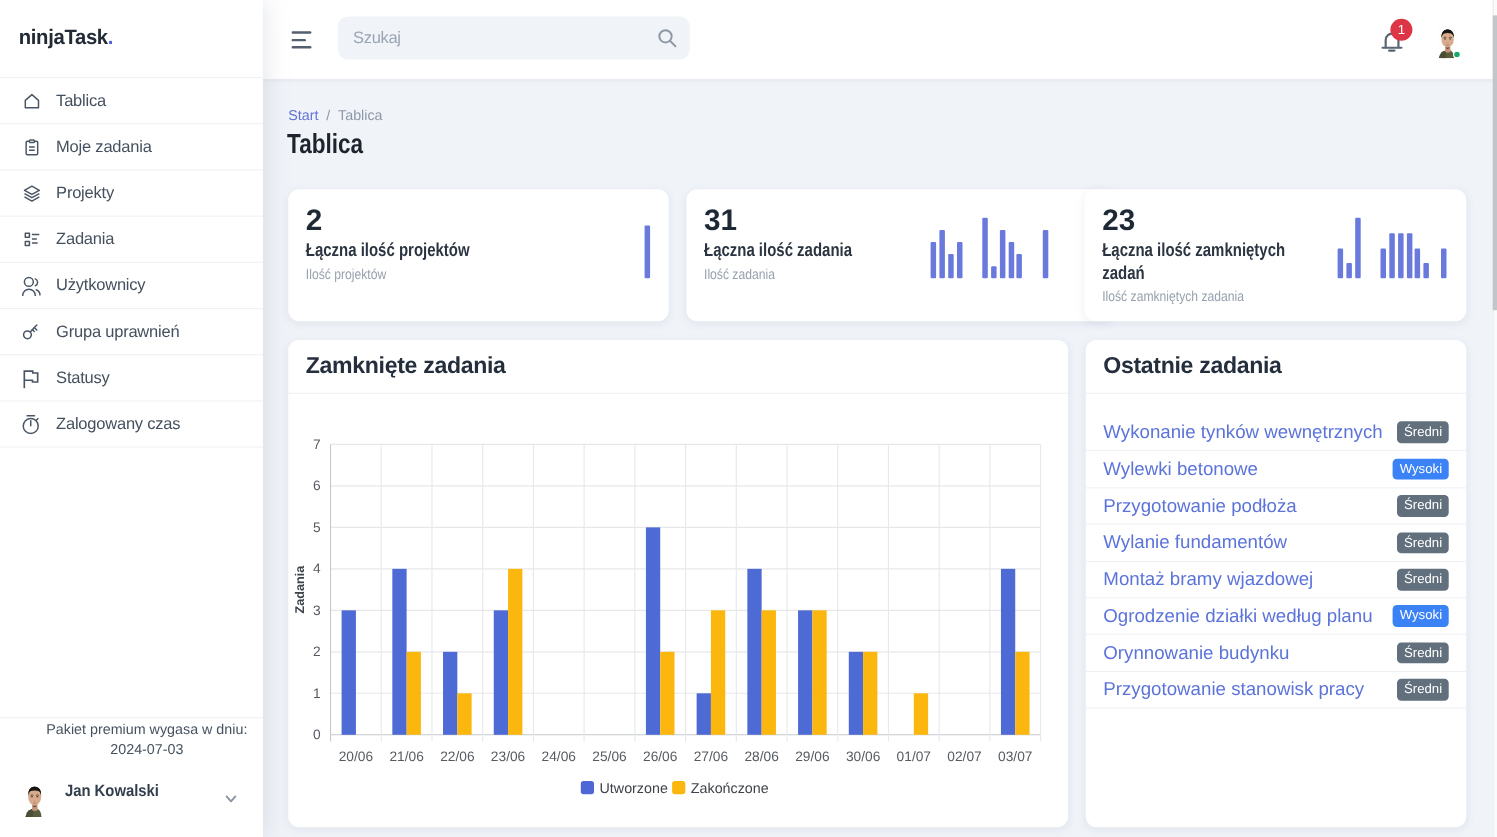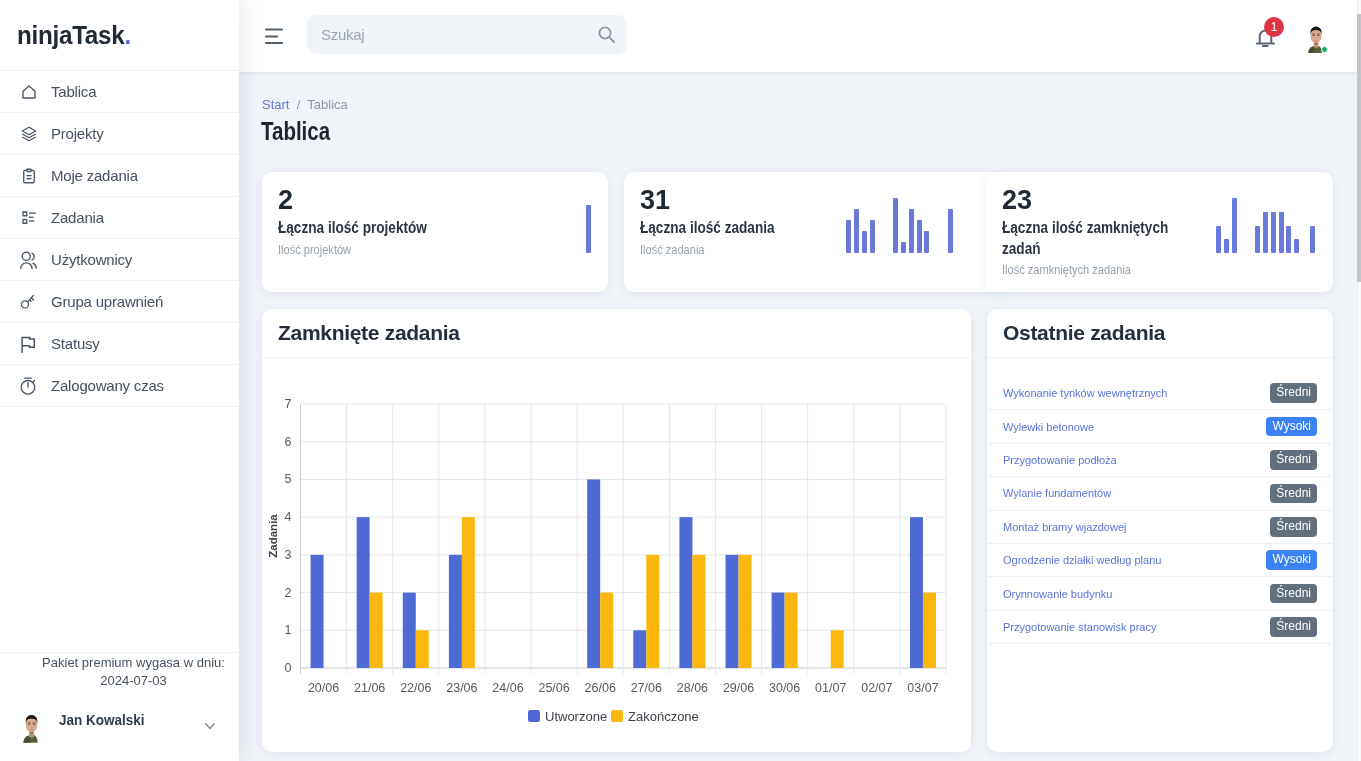--- a/index.html
+++ b/index.html
@@ -4,21 +4,21 @@
 <title>Tablica</title>
 <style>
 * { margin:0; padding:0; box-sizing:border-box; }
 html,body { width:1361px; height:761px; overflow:hidden; }
 body { font-family:"Liberation Sans", sans-serif; background:#f0f3f8; position:relative; }
 
 
 #sidebar { position:absolute; left:0; top:0; width:239px; height:761px; background:#fff;
   box-shadow:0 0 22px rgba(140,152,170,0.28); z-index:30; }
 #logo { height:70px; display:flex; align-items:center; padding-left:17px;
-  font-size:25px; font-weight:700; color:#222a36; letter-spacing:-0.3px; }
+  font-size:19px; font-weight:700; color:#222a36; letter-spacing:-0.3px; }
 #logo .lg { display:inline-block; transform:scaleX(0.97); transform-origin:left center; }
 #logo .dot { color:#4f63e0; }
 .menu { list-style:none; border-bottom:1px solid #eef1f5; }
 .menu li { height:42px; display:flex; align-items:center; padding-left:20px;
   border-top:1px solid #eef1f5; font-size:15px; color:#45505e; letter-spacing:-0.2px; }
 .menu li svg { width:18px; height:18px; margin-right:13px; flex:0 0 auto; }
 .menu li:last-child { border-bottom:0; }
 #side-bottom { position:absolute; left:0; right:0; top:652px; border-top:1px solid #eef1f5;
   padding-top:1px;padding-left:28px; }
 #premium { text-align:center; font-size:13px; color:#46525f; line-height:18px; }
@@ -61,21 +61,21 @@
 .mini { position:absolute; left:222px; top:26px; width:110px; height:55px; display:flex; align-items:flex-end; }
 .mini i { display:block; width:5px; margin-right:2.85px; background:#6a79dc; border-radius:1px; }
 
 #chartcard { left:23px; top:237px; width:709px; height:443px; }
 #taskcard { left:748px; top:237px; width:346px; height:443px; }
 .card-head { height:49px; display:flex; align-items:center; padding-left:16px;
   border-bottom:1px solid #eef1f4; font-size:21px; font-weight:700; color:#242e3c; letter-spacing:-0.3px; }
 .tasklist { list-style:none; margin-top:19px; }
 .tasklist li { height:33.4px; display:flex; align-items:center; padding:0 16px;
   border-bottom:1px solid #eef1f4; }
-.tasklist a { font-size:11px; color:#5b73da; text-decoration:none; flex:1; }
+.tasklist a { font-size:17px; color:#5b73da; text-decoration:none; flex:1; }
 .badge { font-size:12px; font-weight:400; color:#fff; background:#626f7d; border-radius:4px;
   padding:3px 6px 3.5px; line-height:13px; }
 .badge.red { background:#3b82f6; }
 
 
 #sb-track { position:absolute; right:0; top:0; width:4px; height:761px; background:#fafafa;
   border-left:1px solid #ebebeb; z-index:50; }
 #sb-thumb { position:absolute; right:0px; top:14px; width:4px; height:268px; background:#c2c6cb; }
 </style>
 </head>
@@ -308,30 +308,30 @@
 
 <div id="sidebar">
   <div id="logo">
       <span class="lg">ninjaTask<span class="dot">.</span></span>
     </div>
   <ul class="menu">
     <li><svg viewBox="0 0 24 24" fill="none" stroke="#4a5666" stroke-width="1.8" stroke-linejoin="round">
           <path d="M4 11 L12 4 L20 11 V20 H4 Z"></path>
         </svg>Tablica</li>
     <li><svg viewBox="0 0 24 24" fill="none" stroke="#4a5666" stroke-width="1.8" stroke-linejoin="round">
-          <path d="M12 3 L21 8 L12 13 L3 8 Z"></path>
-          <path d="M3 12 L12 17 L21 12"></path>
-          <path d="M3 16 L12 21 L21 16"></path>
-        </svg>Projekty</li>
-    <li><svg viewBox="0 0 24 24" fill="none" stroke="#4a5666" stroke-width="1.8" stroke-linejoin="round">
           <path d="M9 4.5 H6.5 a1.5 1.5 0 0 0 -1.5 1.5 V19.5 a1.5 1.5 0 0 0 1.5 1.5 H17.5 a1.5 1.5 0 0 0 1.5 -1.5 V6 a1.5 1.5 0 0 0 -1.5 -1.5 H15"></path>
           <rect x="9" y="3" width="6" height="3" rx="1"></rect>
           <line x1="8.5" y1="11.5" x2="15.5" y2="11.5"></line>
           <line x1="8.5" y1="15.5" x2="15.5" y2="15.5"></line>
         </svg>Moje zadania</li>
+    <li><svg viewBox="0 0 24 24" fill="none" stroke="#4a5666" stroke-width="1.8" stroke-linejoin="round">
+          <path d="M12 3 L21 8 L12 13 L3 8 Z"></path>
+          <path d="M3 12 L12 17 L21 12"></path>
+          <path d="M3 16 L12 21 L21 16"></path>
+        </svg>Projekty</li>
     <li><svg viewBox="0 0 24 24" fill="none" stroke="#4a5666" stroke-width="1.8" stroke-linejoin="round">
           <rect x="4" y="4" width="5" height="5"></rect>
           <line x1="12" y1="5.5" x2="21" y2="5.5"></line>
           <line x1="12" y1="11" x2="18" y2="11"></line>
           <rect x="4" y="14" width="5" height="5"></rect>
           <line x1="12" y1="16" x2="19" y2="16"></line>
         </svg>Zadania</li>
     <li><svg viewBox="0 0 24 24" fill="none" stroke="#4a5666" stroke-width="1.8" stroke-linecap="round" stroke-linejoin="round">
           <circle cx="8.3" cy="7" r="5.4"></circle>
           <path d="M0.9 23.5 a7.6 7.6 0 0 1 15.2 0"></path>

